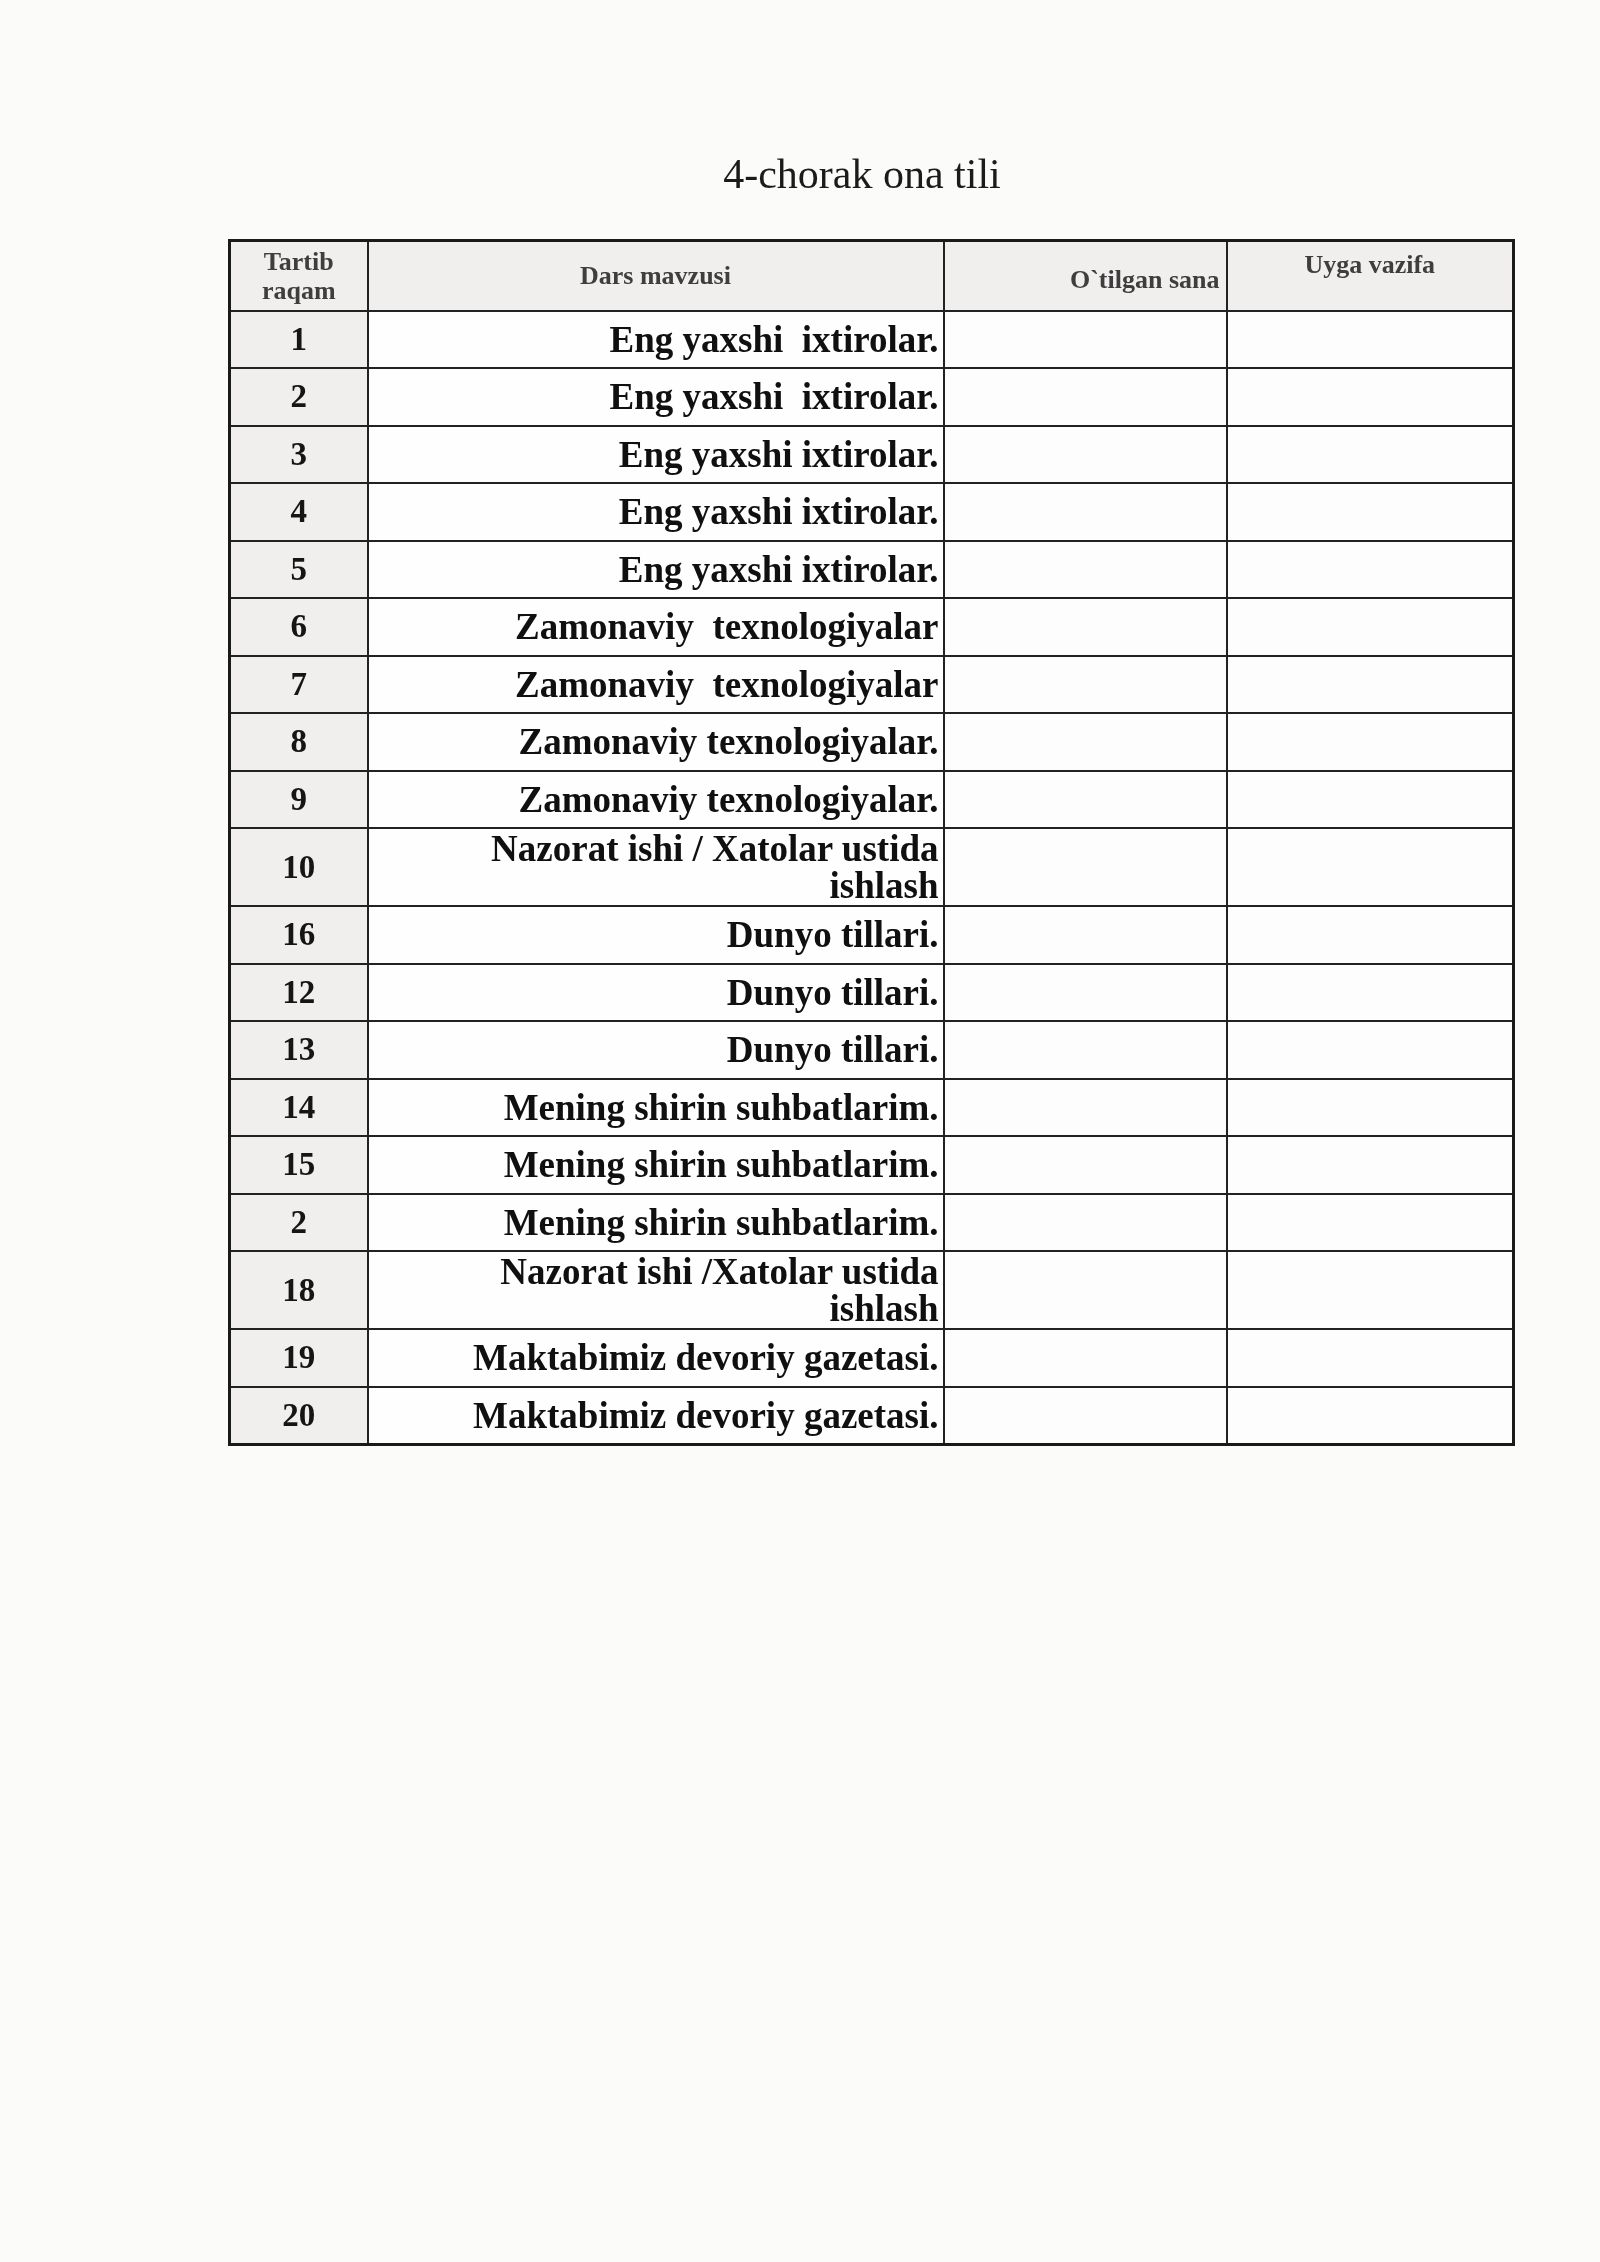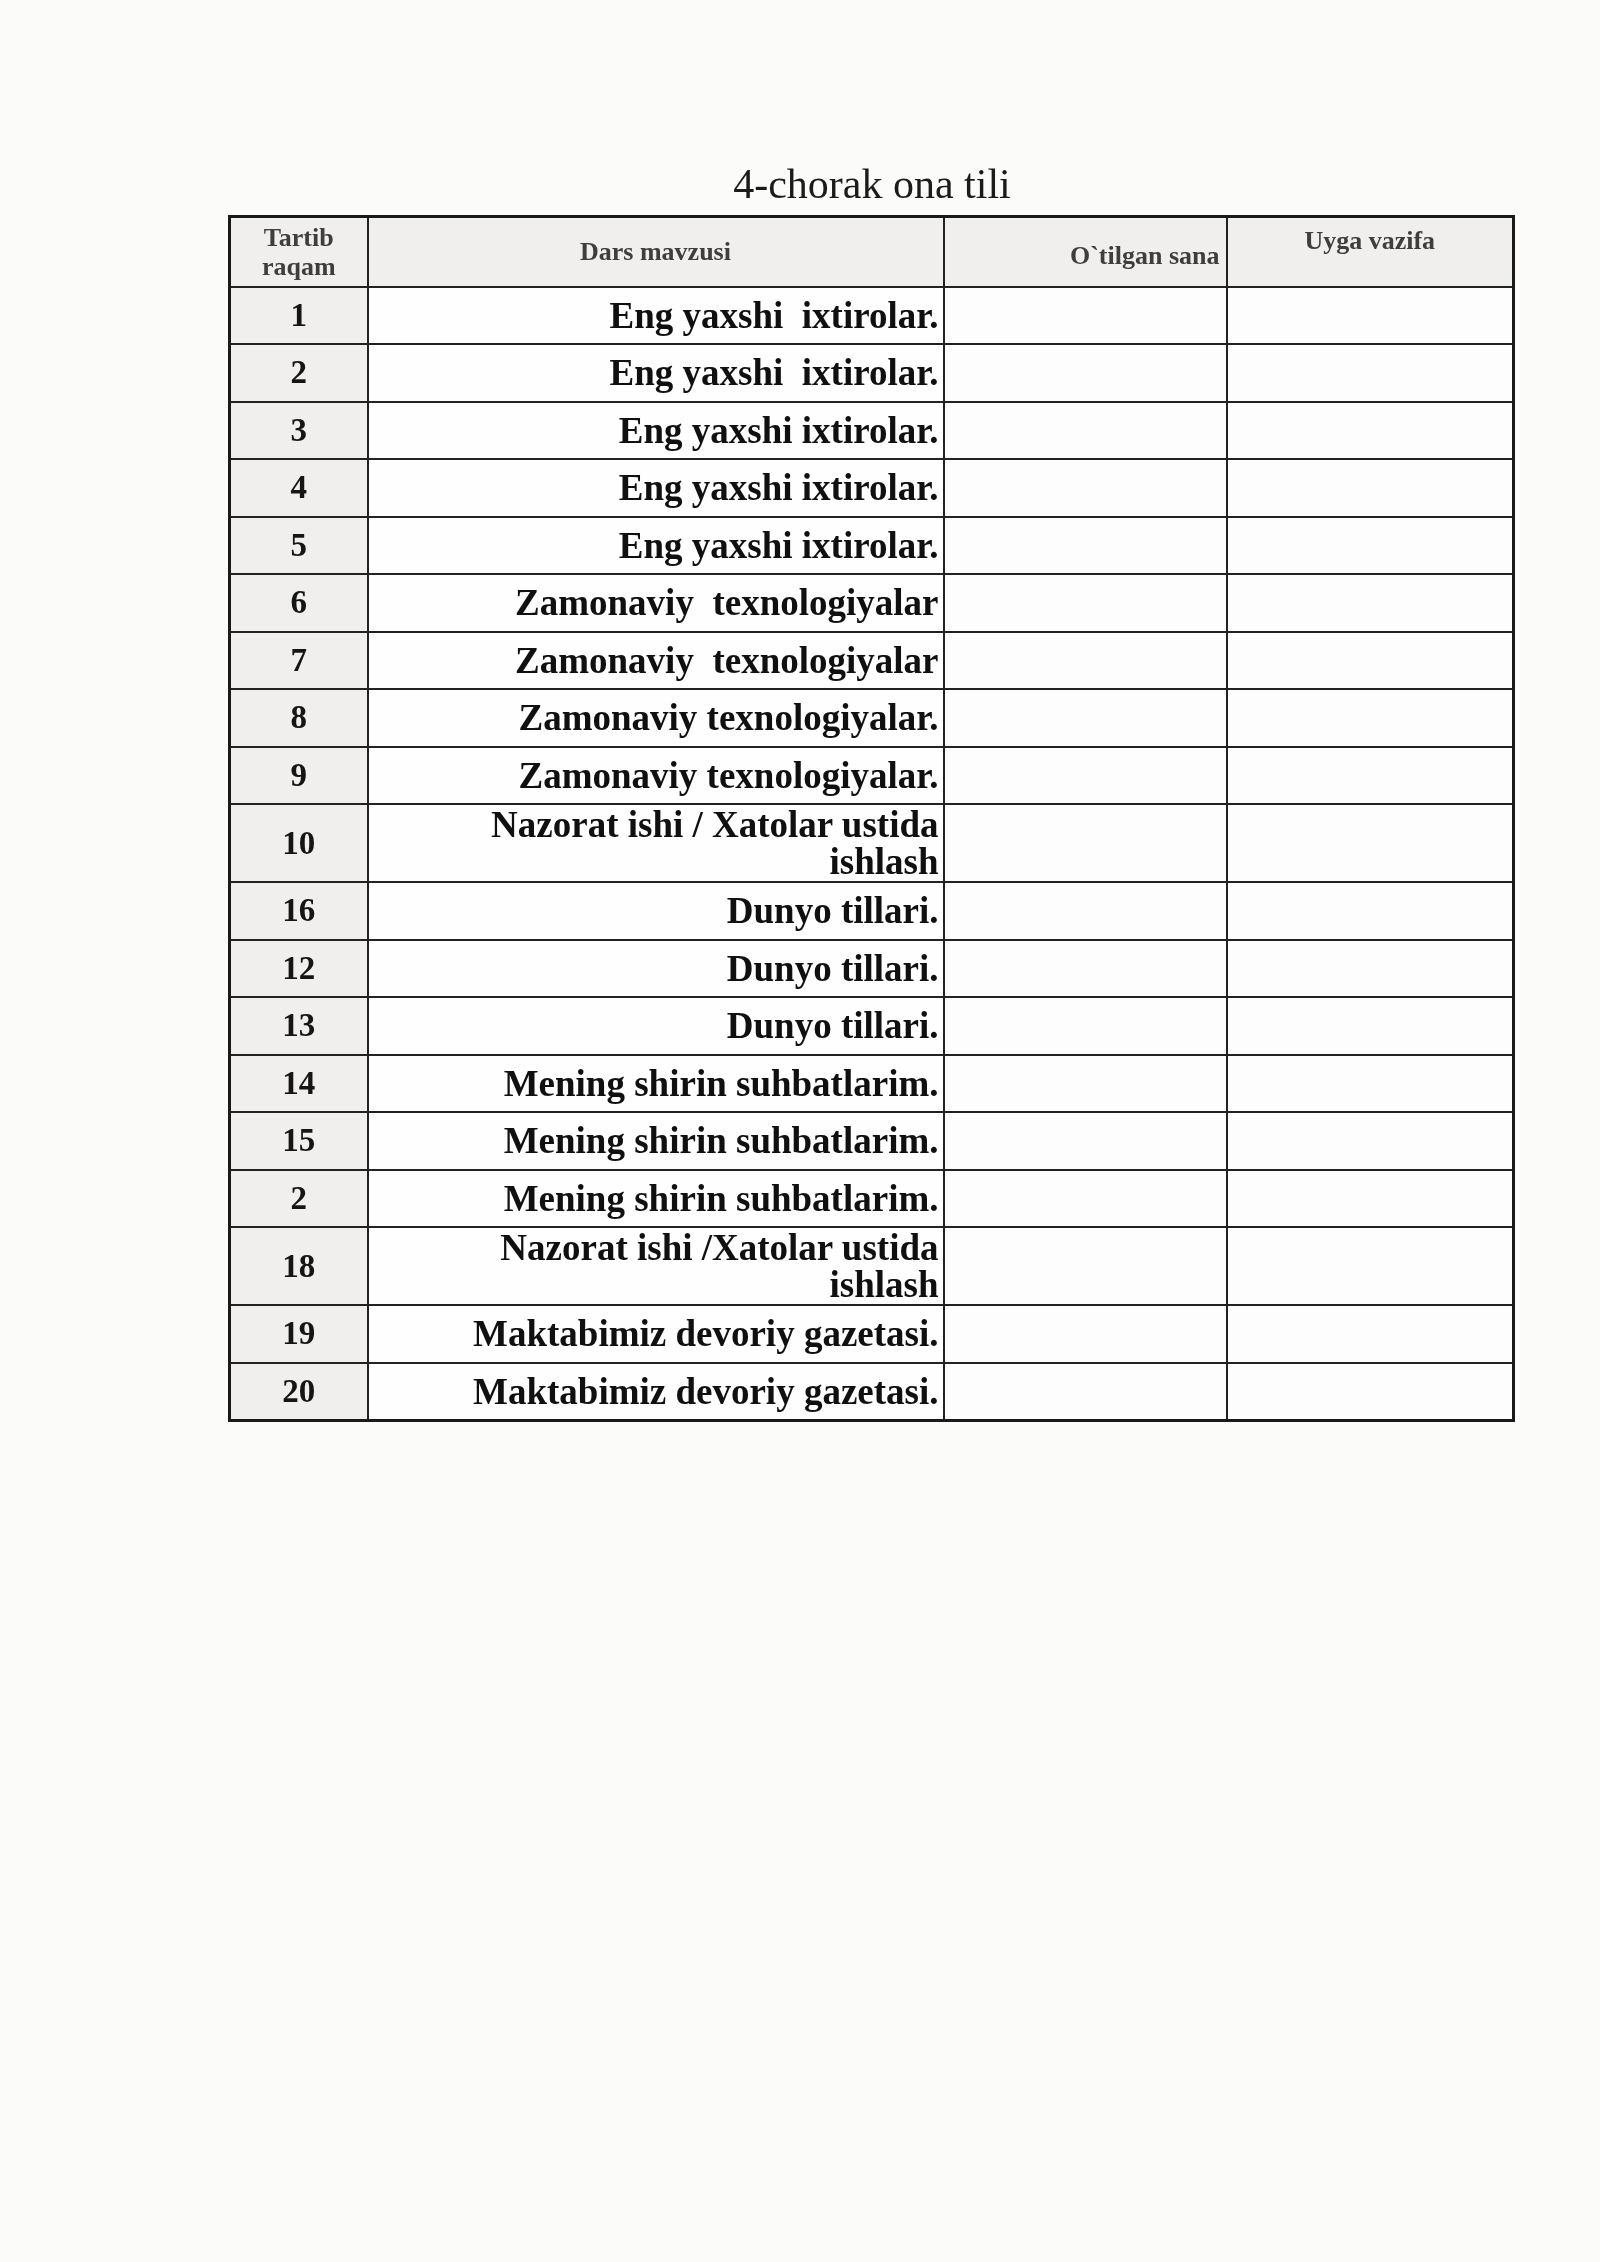--- a/index.html
+++ b/index.html
@@ -12,31 +12,31 @@
     background: #fbfbfa;
     font-family: "Liberation Serif", "DejaVu Serif", serif;
     position: relative;
     overflow: hidden;
   }
   .page-title {
     position: absolute;
     left: 202px;
     top: 146px;
     width: 1310px;
-    margin: 15px;
+    margin: 5px;
     text-align: center;
     font-size: 42px;
     font-weight: 400;
     line-height: 1.12;
     color: #1b1b1b;
   }
   table.schedule {
     position: absolute;
     left: 228px;
-    top: 215px;
+    top: 239px;
     width: 1284px;
     border-collapse: collapse;
     table-layout: fixed;
     border: 3px solid #1a1a1a;
   }
   .schedule th, .schedule td {
     border: 2px solid #222222;
     overflow: hidden;
   }
   .schedule thead tr {

